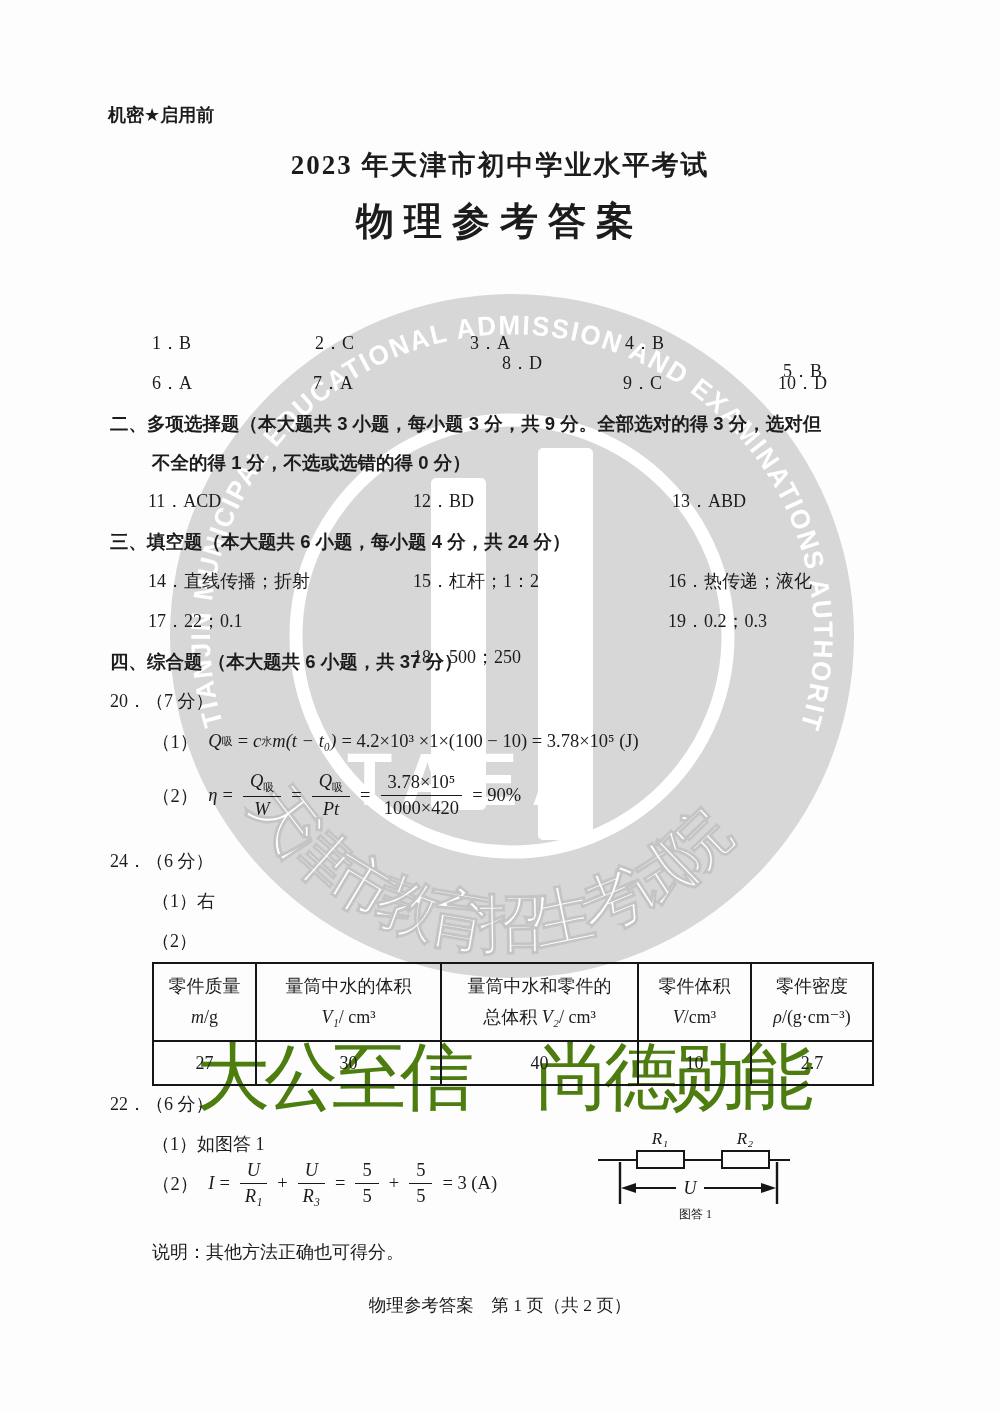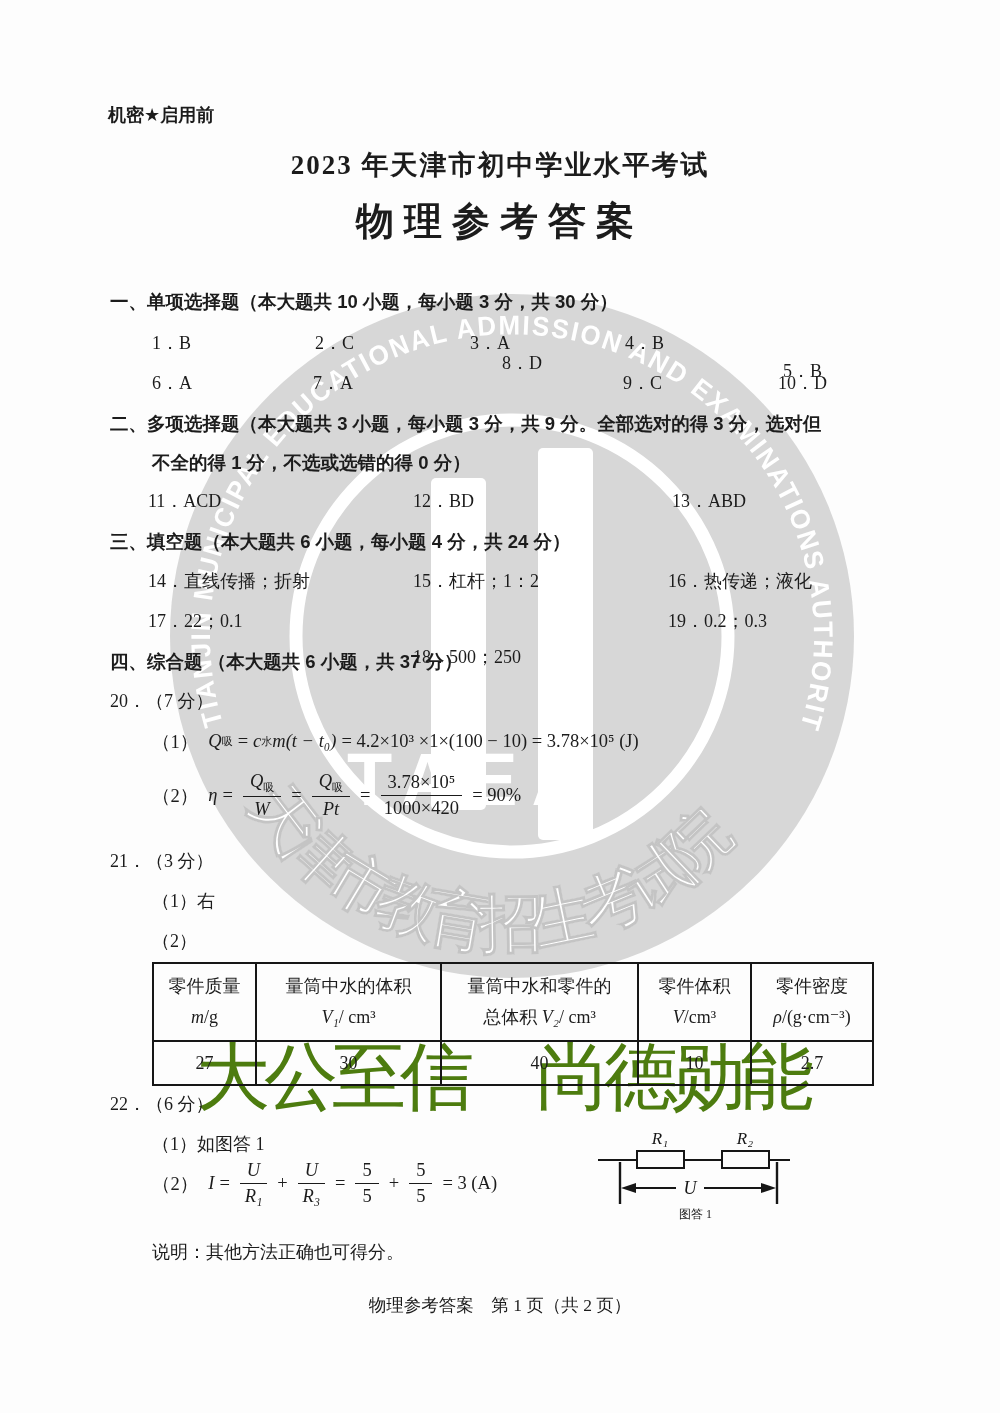--- a/index.html
+++ b/index.html
@@ -70,21 +70,20 @@
   <div class="motto" style="left:196px;top:1028px;">大公至信　尚德勋能</div>
 
   <div class="content">
 
     <div class="abs confidential sans" style="left:108px;top:103px;">机密★启用前</div>
 
     <div class="abs center title1" style="left:0;top:147px;">2023 年天津市初中学业水平考试</div>
 
     <div class="abs center title2 sans" style="left:0;top:196px;">物理参考答案</div>
 
-    <div class="abs sec-heading sans" style="left:110px;top:289px;">一、单项选择题（本大题共 10 小题，每小题 3 分，共 30 分）</div>
     <div class="abs body-line" style="left:152px;top:331px;">1．B</div>
     <div class="abs body-line" style="left:315px;top:331px;">2．C</div>
     <div class="abs body-line" style="left:470px;top:331px;">3．A</div>
     <div class="abs body-line" style="left:625px;top:331px;">4．B</div>
     <div class="abs body-line" style="left:783px;top:331px;margin-top:28px;">5．B</div>
     <div class="abs body-line" style="left:152px;top:371px;">6．A</div>
     <div class="abs body-line" style="left:313px;top:371px;">7．A</div>
     <div class="abs body-line" style="left:470px;top:351px;margin-left:32px;">8．D</div>
     <div class="abs body-line" style="left:623px;top:371px;">9．C</div>
     <div class="abs body-line" style="left:778px;top:371px;">10．D</div>
@@ -134,21 +133,21 @@
         <span class="den it">Pt</span>
       </span>
       <span class="op">=</span>
       <span class="frac">
         <span class="num">3.78×10⁵</span>
         <span class="den">1000×420</span>
       </span>
       <span class="op">= 90%</span>
     </div>
 
-    <div class="abs q-label" style="left:110px;top:849px;">21．（3 分）</div>
+    <div class="abs q-label" style="left:110px;top:849px;">24．（6 分）</div>
     <div class="abs body-line" style="left:152px;top:889px;">（1）右</div>
     <div class="abs body-line" style="left:152px;top:929px;">（2）</div>
 
     <table class="data abs" style="left:152px;top:962px;width:720px;">
       <colgroup>
         <col style="width:103px">
           <col style="width:185px">
           <col style="width:197px">
         <col style="width:113px">
           <col style="width:122px">

